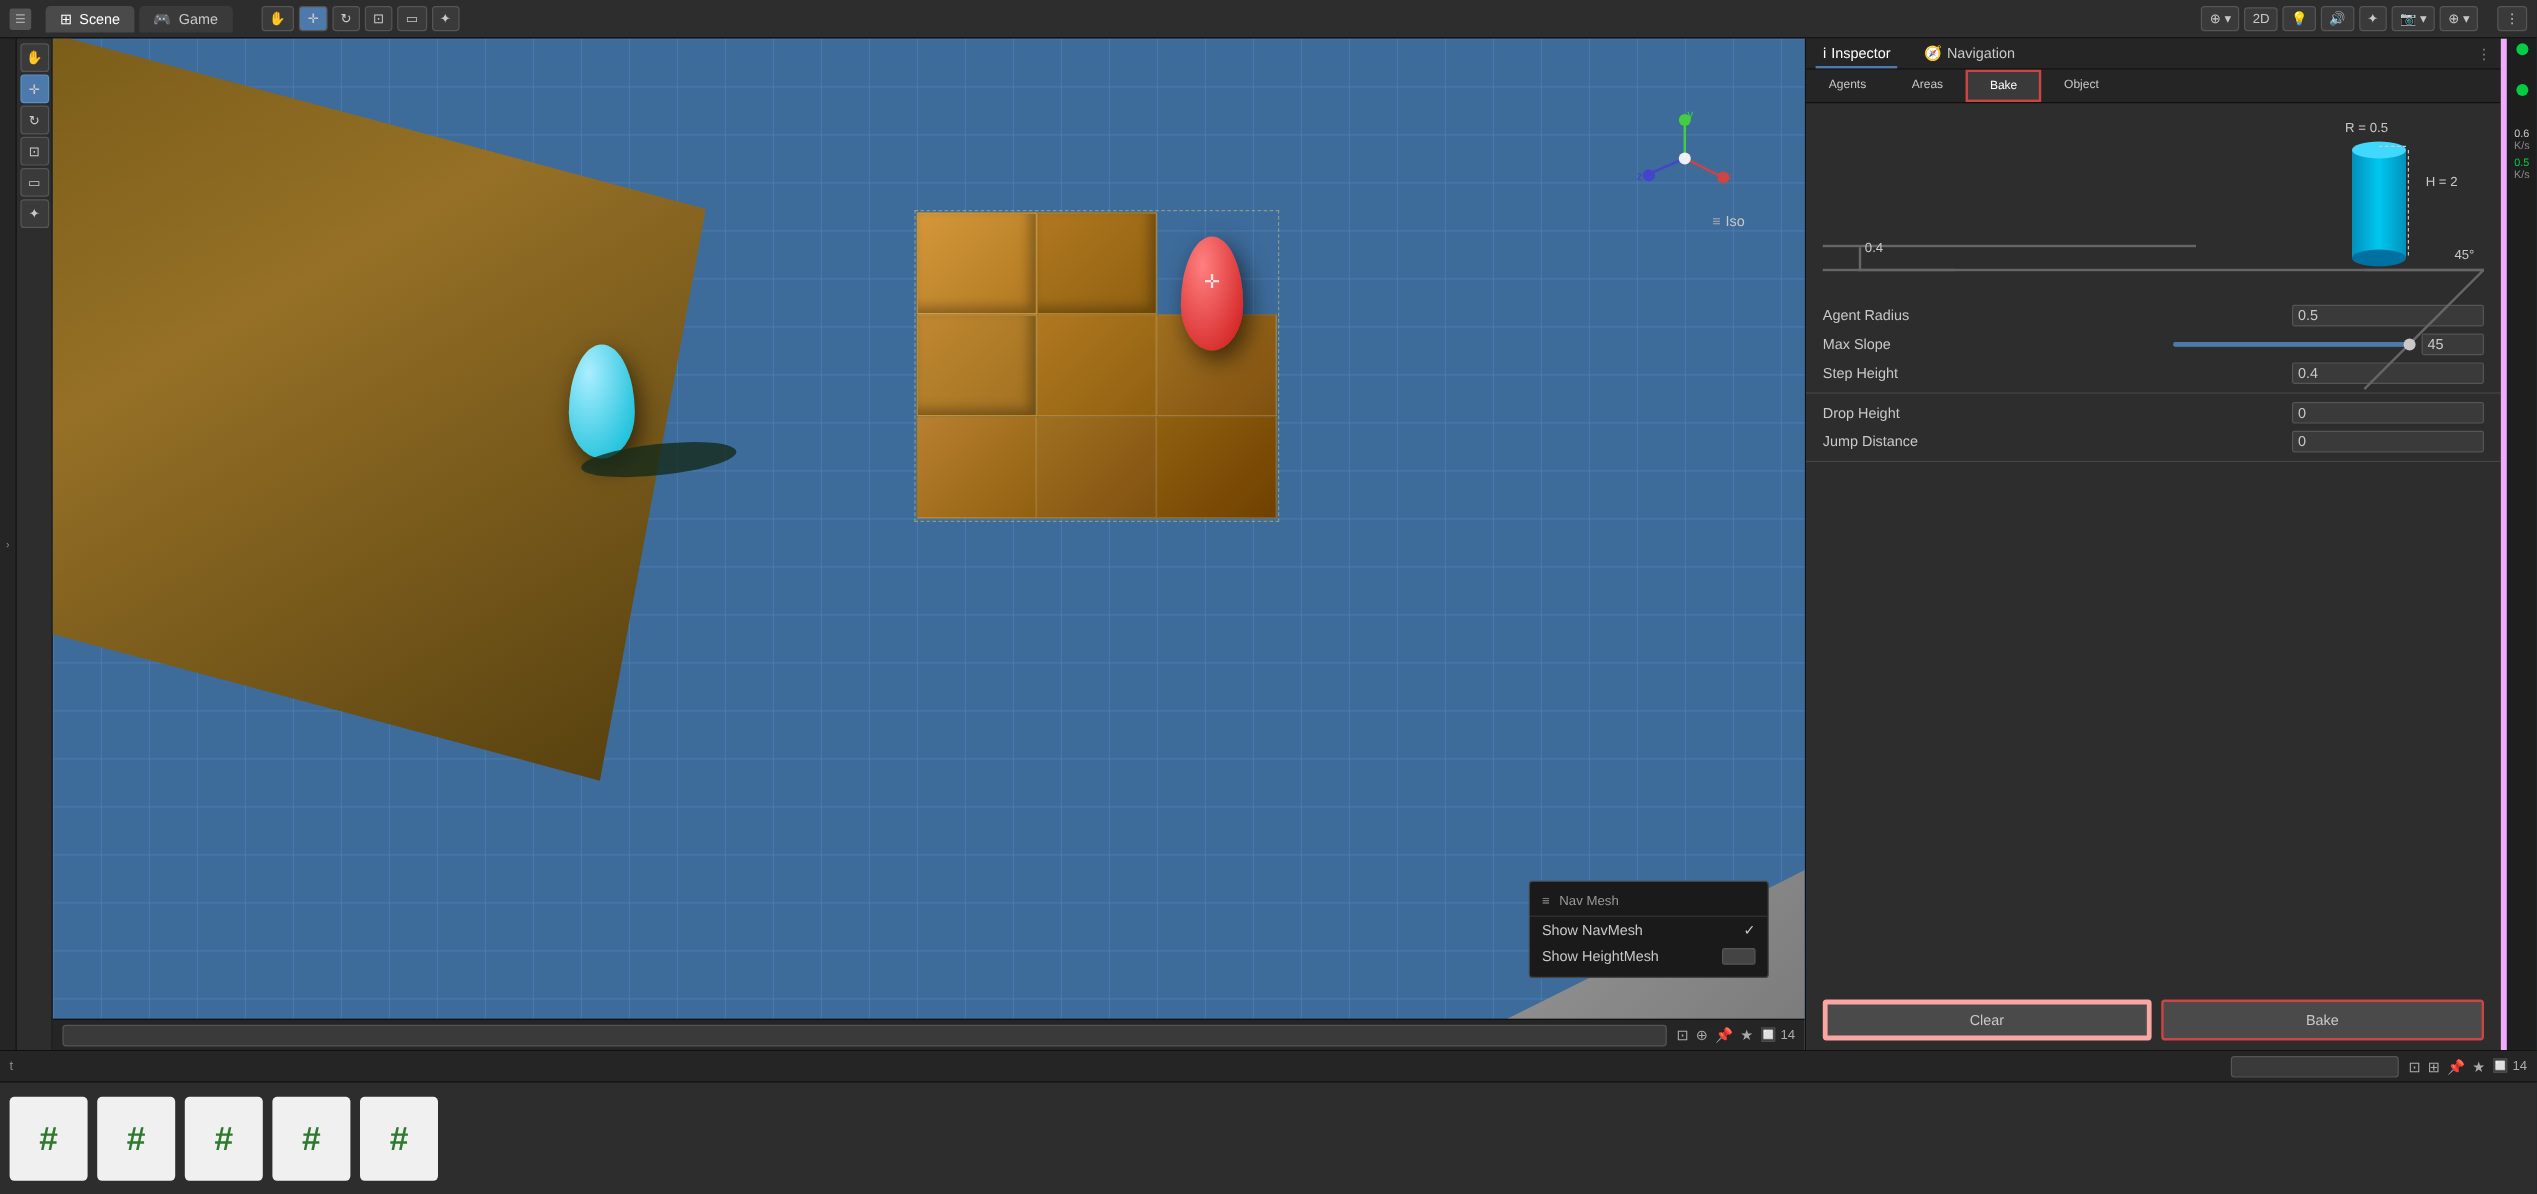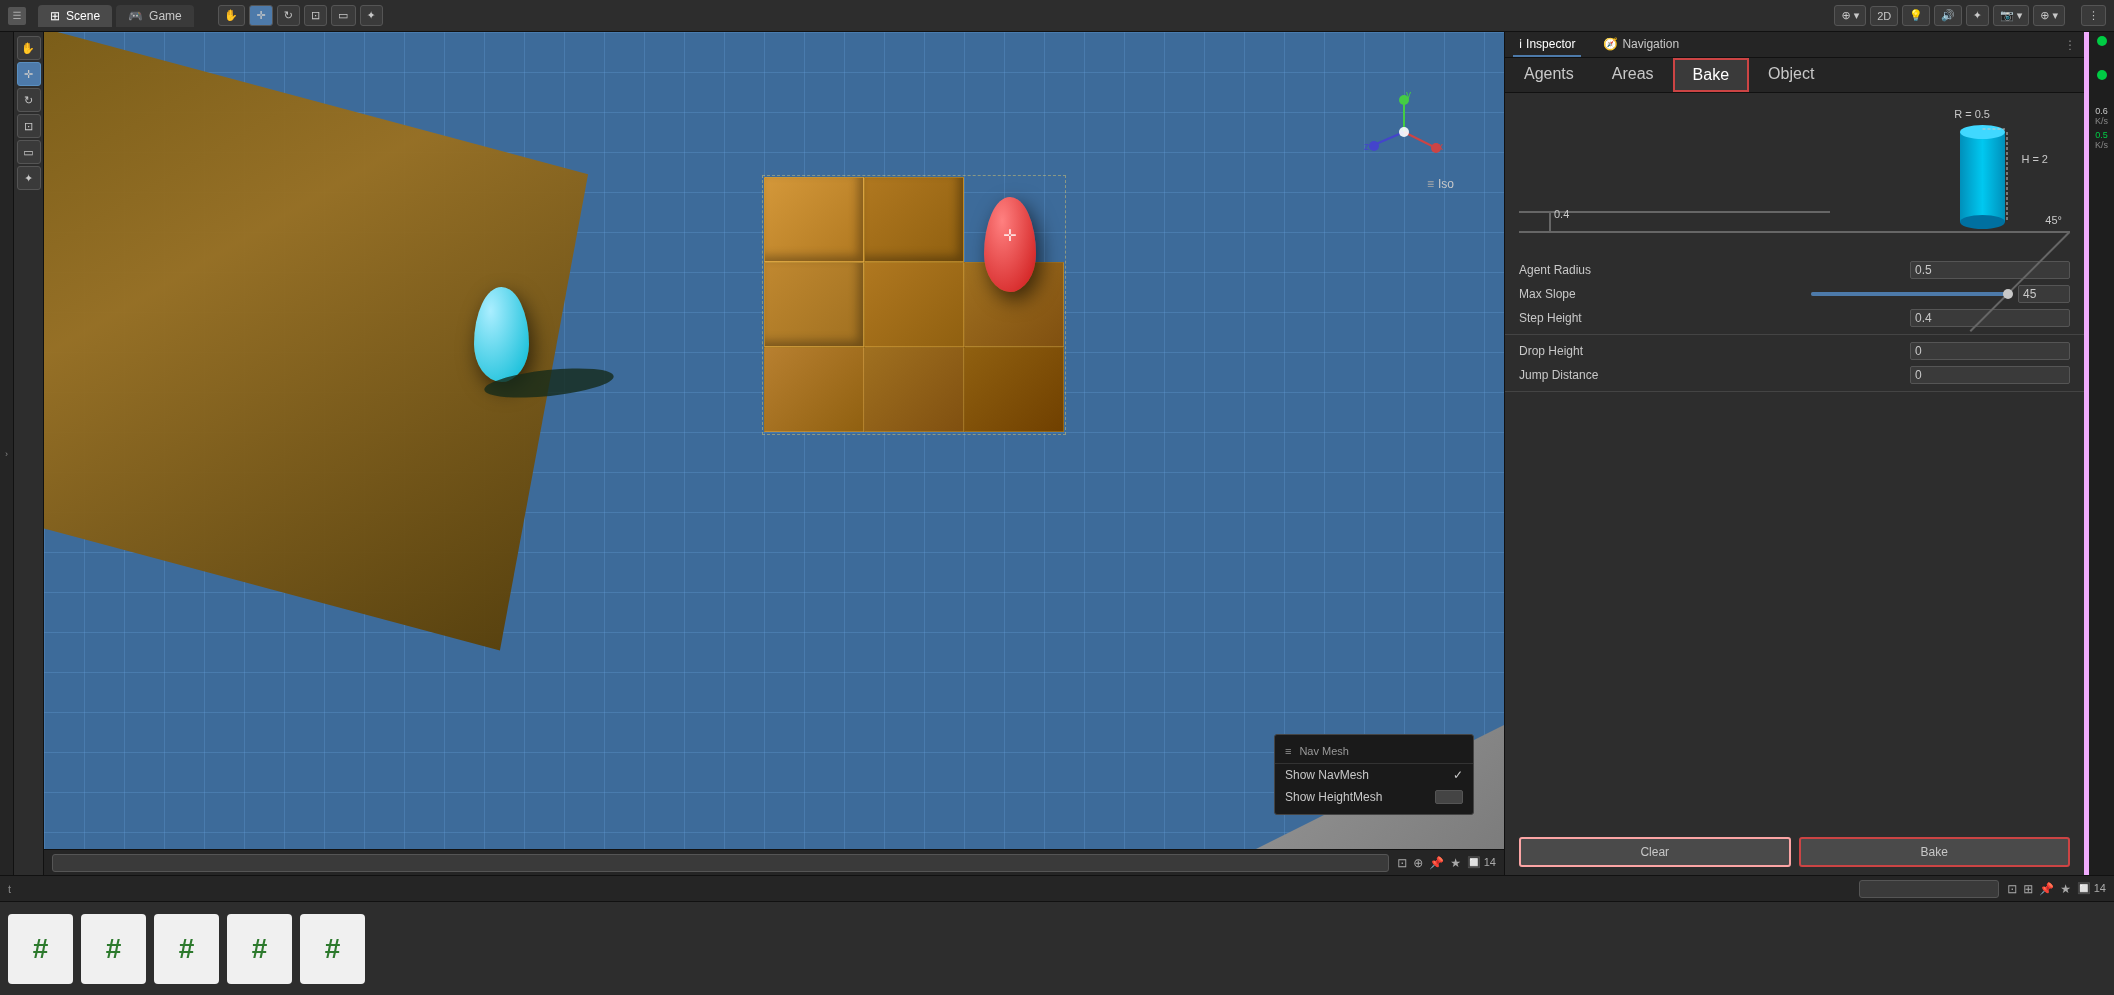--- a/index.html
+++ b/index.html
@@ -235,21 +235,21 @@
 
     .nav-tabs {
       display: flex;
       background: #252525;
       border-bottom: 1px solid #111;
       flex-shrink: 0;
     }
     .nav-tab {
       padding: 6px 18px;
       color: #c8c8c8;
-      font-size: 16px;
+      font-size: 10px;
       cursor: pointer;
       border: 1px solid transparent;
     }
     .nav-tab.bake-active {
       border: 2px solid #cc4444;
       color: #fff;
       background: #3a3a3a;
     }
 
     
@@ -313,21 +313,21 @@
     .action-buttons {
       display: flex;
       padding: 8px 14px;
       gap: 8px;
       margin-top: auto;
     }
     .action-btn {
       flex: 1;
       padding: 6px;
       background: #4a4a4a;
-      border: 2px solid #fca5a5;
+      border: 4px solid #fca5a5;
       color: #c8c8c8;
       font-size: 12px;
       border-radius: 3px;
       cursor: pointer;
       text-align: center;
     }
     .action-btn.bake-btn {
       border: 2px solid #cc4444;
     }
 

